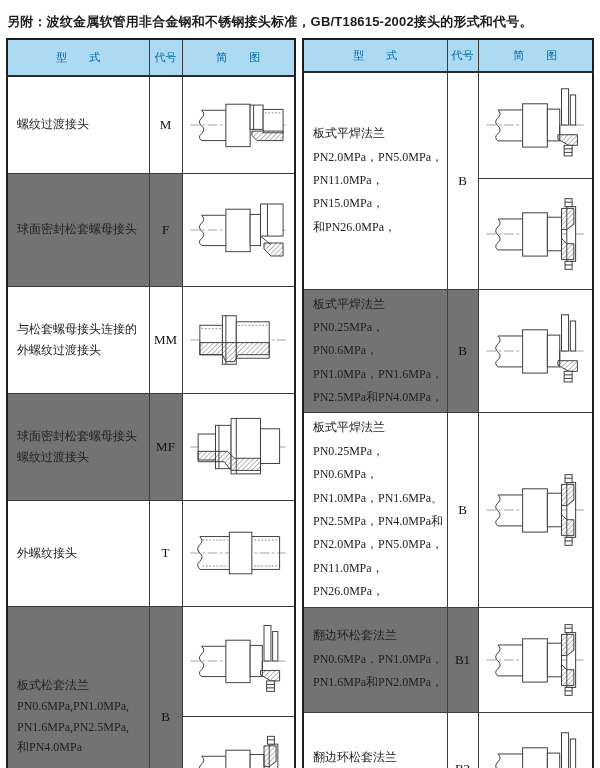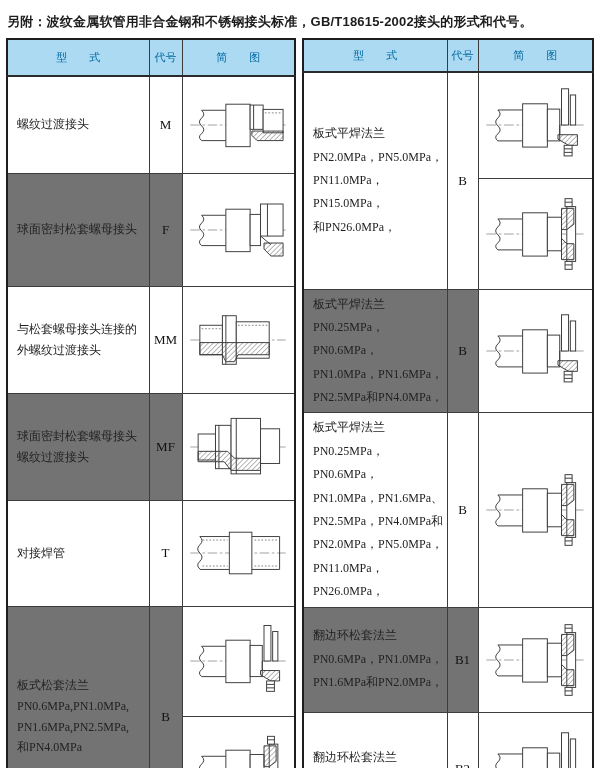--- a/index.html
+++ b/index.html
@@ -206,21 +206,21 @@
       <td class="t-cell hl">球面密封松套螺母接头
 螺纹过渡接头</td>
       <td class="c-cell hl">MF</td>
       <td class="d-cell">
         <svg class="dg" width="104" height="80" aria-label="female-thread-adapter">
               <use href="#sym-mf"></use>
             </svg>
       </td>
     </tr>
     <tr style="height:96px">
-      <td class="t-cell">对接焊管</td>
+      <td class="t-cell">外螺纹接头</td>
       <td class="c-cell">T</td>
       <td class="d-cell">
         <svg class="dg" width="104" height="78" aria-label="butt-weld-pipe">
               <use href="#sym-t"></use>
             </svg>
       </td>
     </tr>
     <tr style="height:99px">
       <td class="t-cell hl" rowspan="2">板式松套法兰
 PN0.6MPa,PN1.0MPa,

